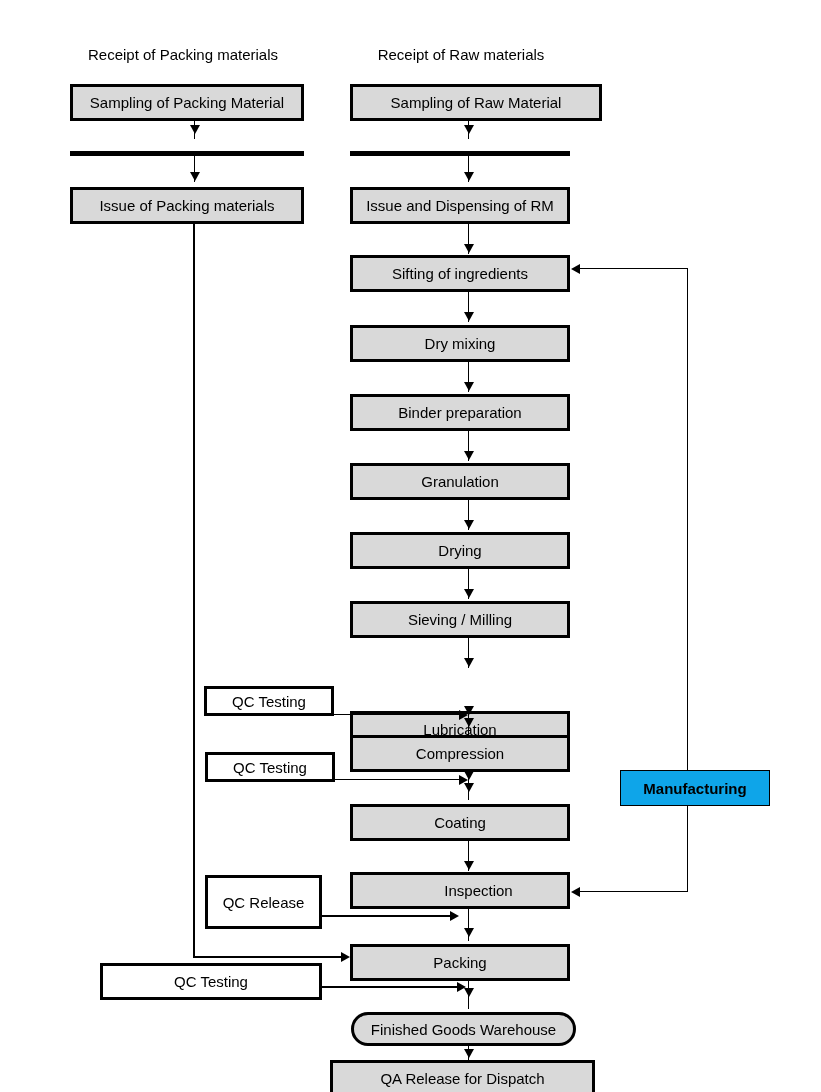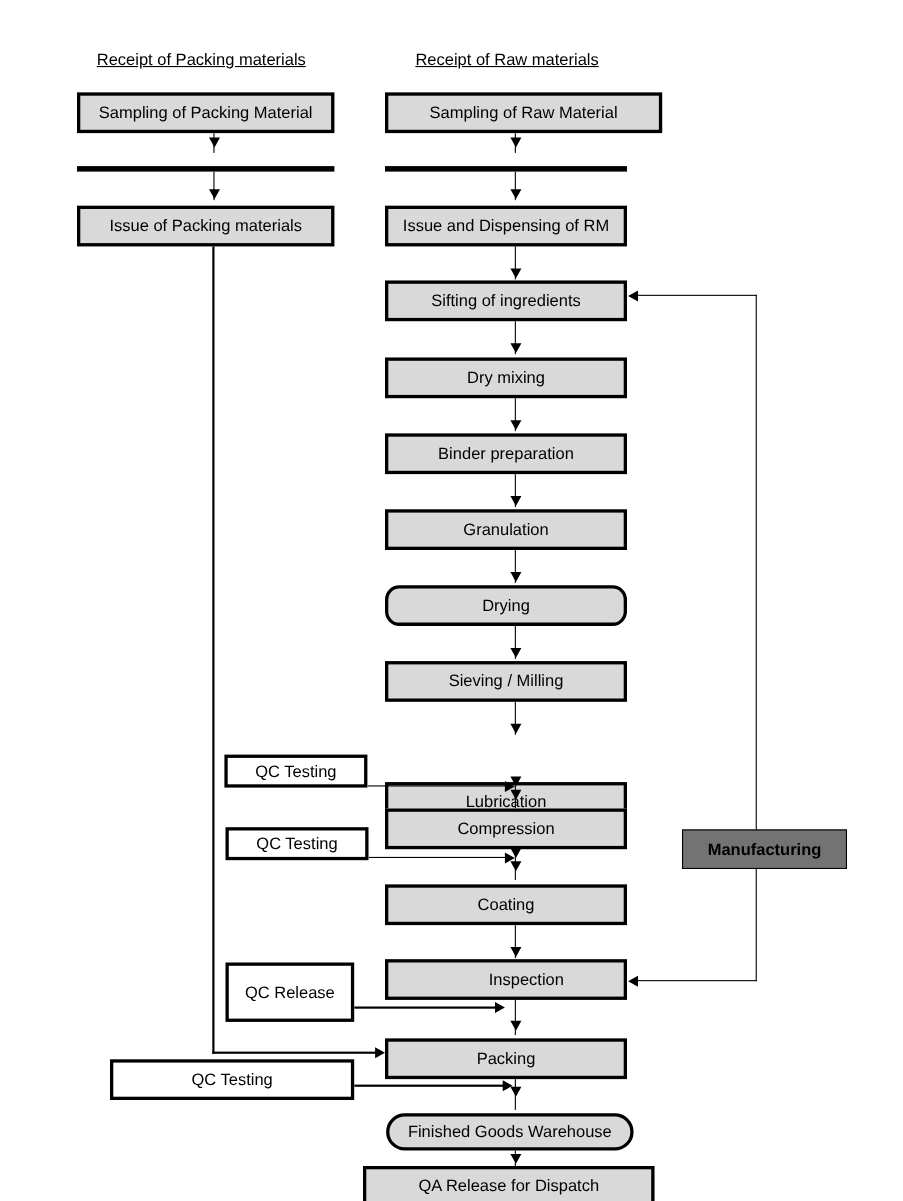--- a/index.html
+++ b/index.html
@@ -18,21 +18,20 @@
     overflow: hidden;
   }
   
   .col-title {
     position: absolute;
     font-size: 15px;
     color: #000000;
     white-space: nowrap;
     text-align: center;
     line-height: 18px;
-    text-decoration: underline;
   }
   
   .pbox {
     position: absolute;
     box-sizing: border-box;
     background: #d9d9d9;
     border: 3px solid #000000;
     display: flex;
     align-items: center;
     justify-content: center;
@@ -55,30 +54,31 @@
     color: #000000;
     text-align: center;
     line-height: 17px;
     white-space: nowrap;
     z-index: 6;
   }
   
   .labelbox {
     position: absolute;
     box-sizing: border-box;
-    background: #737373;
+    background: #0ea5e9;
     border: 1px solid #000000;
     display: flex;
     align-items: center;
     justify-content: center;
     font-size: 15px;
     font-weight: bold;
     color: #000000;
     white-space: nowrap;
     z-index: 8;
+    margin-top: 16px;
   }
   
   .bar {
     position: absolute;
     background: #000000;
     height: 5px;
   }
   
   .vline {
     position: absolute;
@@ -175,21 +175,21 @@
   <div class="pbox" style="left:350px; top:394px; width:220px; height:37px;">Binder preparation</div>
 
   <div class="vline-thin" style="left:468px; top:431px; height:30px;"></div>
   <div class="arr-down" style="left:464px; top:451px;"></div>
 
   <div class="pbox" style="left:350px; top:463px; width:220px; height:37px;">Granulation</div>
 
   <div class="vline-thin" style="left:468px; top:500px; height:30px;"></div>
   <div class="arr-down" style="left:464px; top:520px;"></div>
 
-  <div class="pbox" style="left:350px; top:532px; width:220px; height:37px;border-radius:13px;">Drying</div>
+  <div class="pbox" style="left:350px; top:532px; width:220px; height:37px;">Drying</div>
 
   <div class="vline-thin" style="left:468px; top:569px; height:30px;"></div>
   <div class="arr-down" style="left:464px; top:589px;"></div>
 
   <div class="pbox" style="left:350px; top:601px; width:220px; height:37px;">Sieving / Milling</div>
 
   <div class="vline-thin" style="left:468px; top:638px; height:30px;"></div>
   <div class="arr-down" style="left:464px; top:658px;"></div>
 
   <div class="pbox" style="left:350px; top:670px; width:220px; height:37px;margin-top:41px;">Lubrication</div>

